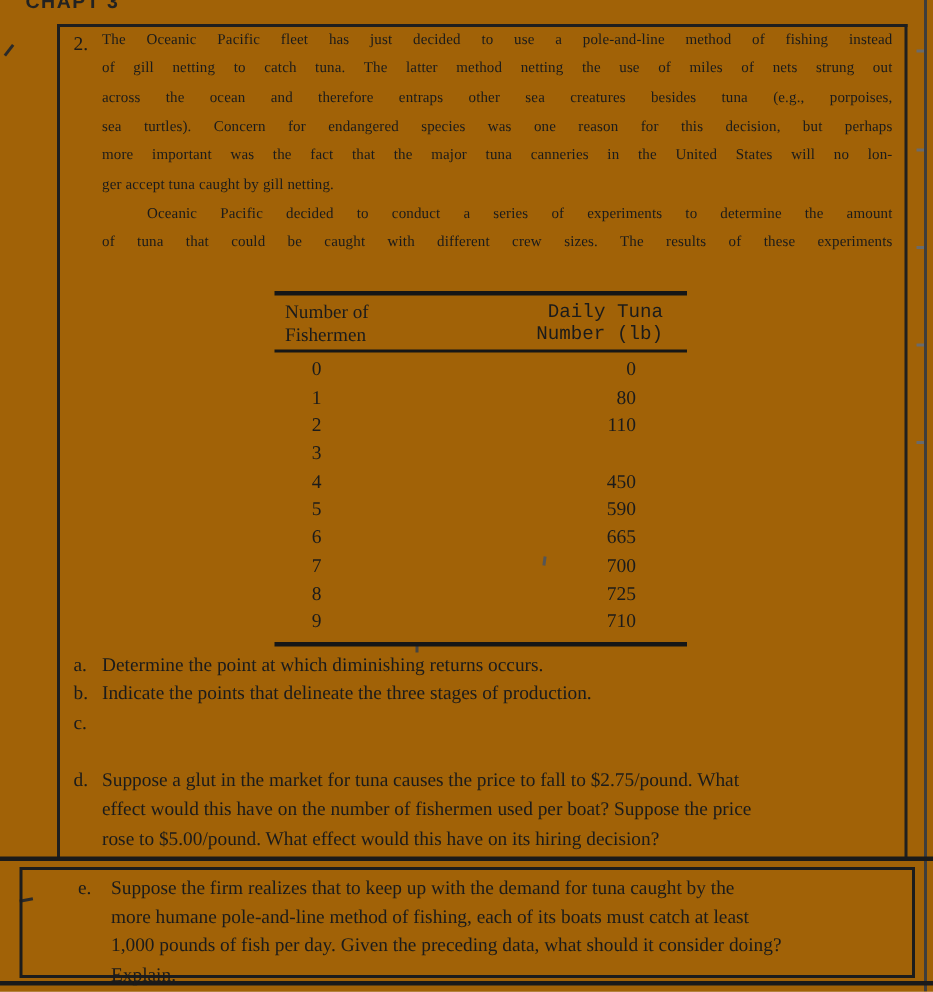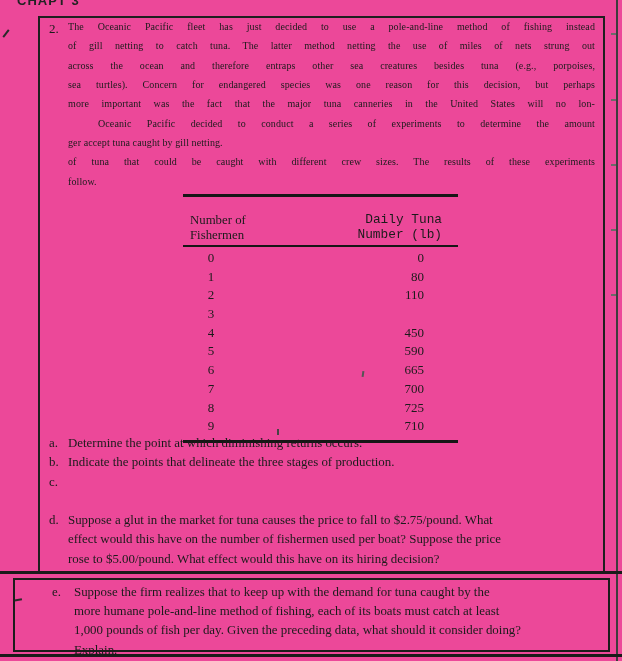--- a/index.html
+++ b/index.html
@@ -1,19 +1,19 @@
 <!DOCTYPE html>
 <html><head>
 <meta charset="utf-8">
 <style>
   html,body{margin:0;padding:0;}
   body{width:622px;height:661px;background:#e9e7e2;}
   .page{
     position:relative;width:622px;height:661px;overflow:hidden;
-    background:#ec4899;color:#1b1b1b;
+    background:#a16207;color:#1b1b1b;
     font-family:"Liberation Serif", serif;
   }
   
   .chapter-header{
     position:absolute;left:17px;top:-7px;
     font-family:"Liberation Sans", sans-serif;
     font-weight:bold;font-size:13px;letter-spacing:1px;color:#222;
   }
   
   .main-box{
@@ -31,21 +31,21 @@
   .prob-text{position:absolute;left:68px;top:21px;width:527px;}
   .tline{
     height:19.35px;overflow:hidden;font-size:10px;
     letter-spacing:0.1px;white-space:normal;
   }
   .tline.flush{text-align:justify;text-align-last:justify;}
   .tline.indent{text-indent:30px;}
   
   .dtable{position:absolute;left:183px;top:194px;width:275px;}
   .trule{height:3px;background:#161616;}
-  .thead{display:flex;justify-content:space-between;padding:16px 16px 3px 7px;font-size:12.8px;line-height:14.5px;}
+  .thead{display:flex;justify-content:space-between;padding:4px 16px 3px 7px;font-size:12.8px;line-height:14.5px;}
   .thead .hcol-right{text-align:right;font-family:Liberation Mono, monospace;}
   .thead-rule{height:2px;background:#161616;}
   .trows{padding:3px 0 3px 0;}
   .trow{display:flex;height:18.7px;font-size:13px;align-items:flex-start;}
   .cell-f{width:40px;margin-left:8px;text-align:center;}
   .cell-c{flex:1;text-align:right;padding-right:34px;}
   
   .questions{position:absolute;left:49px;top:436px;width:548px;}
   .qrow{display:flex;height:19.3px;font-size:12.9px;white-space:pre;overflow:hidden;}
   .qlabel{width:19px;flex:none;}
@@ -89,24 +89,23 @@
 
   <div class="prob-num">2.</div>
 
   <div class="prob-text">
 
   <div class="tline flush">The Oceanic Pacific fleet has just decided to use a pole-and-line method of fishing instead</div>
       <div class="tline flush">of gill netting to catch tuna. The latter method netting the use of miles of nets strung out</div>
       <div class="tline flush">across the ocean and therefore entraps other sea creatures besides tuna (e.g., porpoises,</div>
       <div class="tline flush">sea turtles). Concern for endangered species was one reason for this decision, but perhaps</div>
       <div class="tline flush">more important was the fact that the major tuna canneries in the United States will no lon-</div>
+      <div class="tline">ger accept tuna caught by gill netting.</div>
       <div class="tline flush indent">Oceanic Pacific decided to conduct a series of experiments to determine the amount</div>
-      <div class="tline">ger accept tuna caught by gill netting.</div>
       <div class="tline flush">of tuna that could be caught with different crew sizes. The results of these experiments</div>
-      <div class="tline">follow.</div>
     </div>
 
   <div class="dtable">
     <div class="trule"></div>
     <div class="thead">
       <div class="hcol-left">
         <div>Number of</div>
         <div>Fishermen</div>
       </div>
       <div class="hcol-right">

